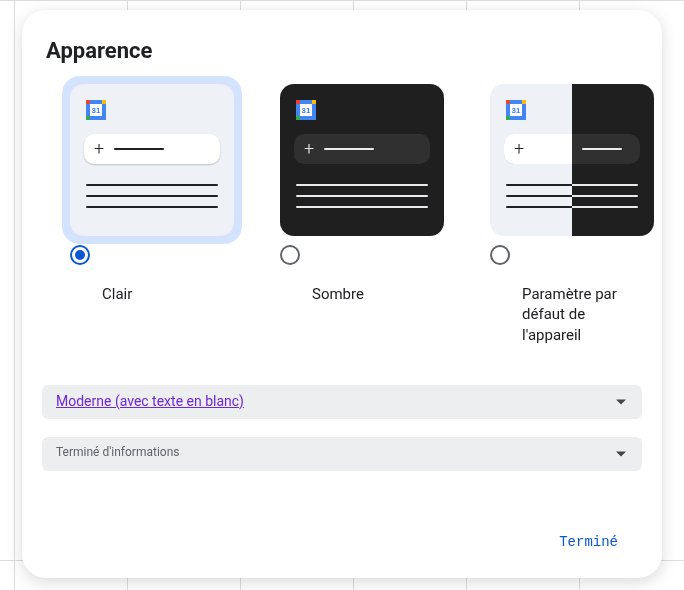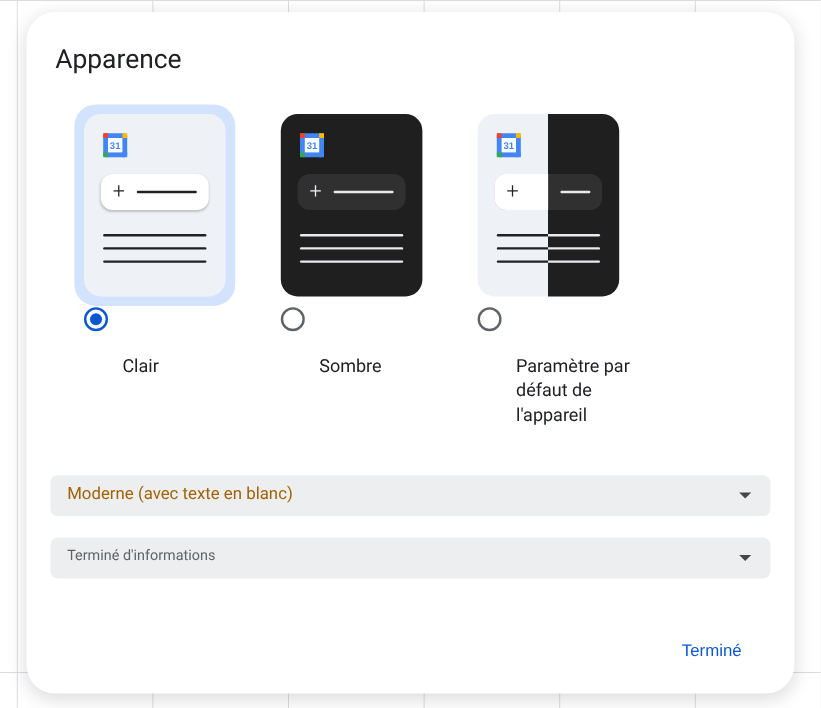--- a/index.html
+++ b/index.html
@@ -34,23 +34,23 @@
       height: 568px;
       background: #fff;
       border-radius: 24px;
       box-shadow: 0 4px 16px rgba(0,0,0,0.15);
       padding: 28px 20px 20px 20px;
       display: flex;
       flex-direction: column;
     }
     .title {
       font-size: 22px;
-      font-weight: 400;
+      font-weight: 700;
       color: #202124;
-      margin-bottom: 24px;
+      margin-bottom: 13px;
       margin-left: 4px;
     }
     .theme-row {
       display: flex;
       gap: 30px;
       margin-left: 20px;
       margin-bottom: 40px;
     }
     .theme-option {
       display: flex;
@@ -61,21 +61,21 @@
     .theme-option.selected .theme-preview-outer {
       background: #d3e3fd;
       border-radius: 18px;
       padding: 8px;
     }
     .theme-preview-outer {
       padding: 8px;
       border-radius: 18px;
     }
     .preview-inner {
-      width: 118px;
+      width: 164px;
       height: 152px;
       border-radius: 14px;
       padding: 14px 14px 10px 14px;
       display: flex;
       flex-direction: column;
       gap: 10px;
       position: relative;
     }
     .preview-light { background: #eef1f6; }
     .preview-dark { background: #1f1f1f; }
@@ -158,21 +158,22 @@
       position: relative;
       cursor: pointer;
     }
     .dropdown-label {
       font-size: 12px;
       color: #5f6368;
       margin-bottom: 2px;
     }
     .dropdown-value {
       font-size: 14px;
-      color: #a16207;
+      color: #6d28d9;
+      text-decoration: underline;
     }
     .dropdown-arrow {
       position: absolute;
       right: 16px;
       top: 50%;
       transform: translateY(-50%);
       width: 0; height: 0;
       border-left: 5px solid transparent;
       border-right: 5px solid transparent;
       border-top: 5px solid #444746;
@@ -185,20 +186,21 @@
     }
     .done-btn {
       color: #0b57d0;
       font-size: 14px;
       font-weight: 500;
       background: none;
       border: none;
       cursor: pointer;
       padding: 8px 12px;
       border-radius: 6px;
+      font-family: Liberation Mono, monospace;
     }
   </style>
 </head>
 <body>
 
 <div class="bg-grid"></div>
 
 <div class="modal">
   <h1 class="title">Apparence</h1>
 

